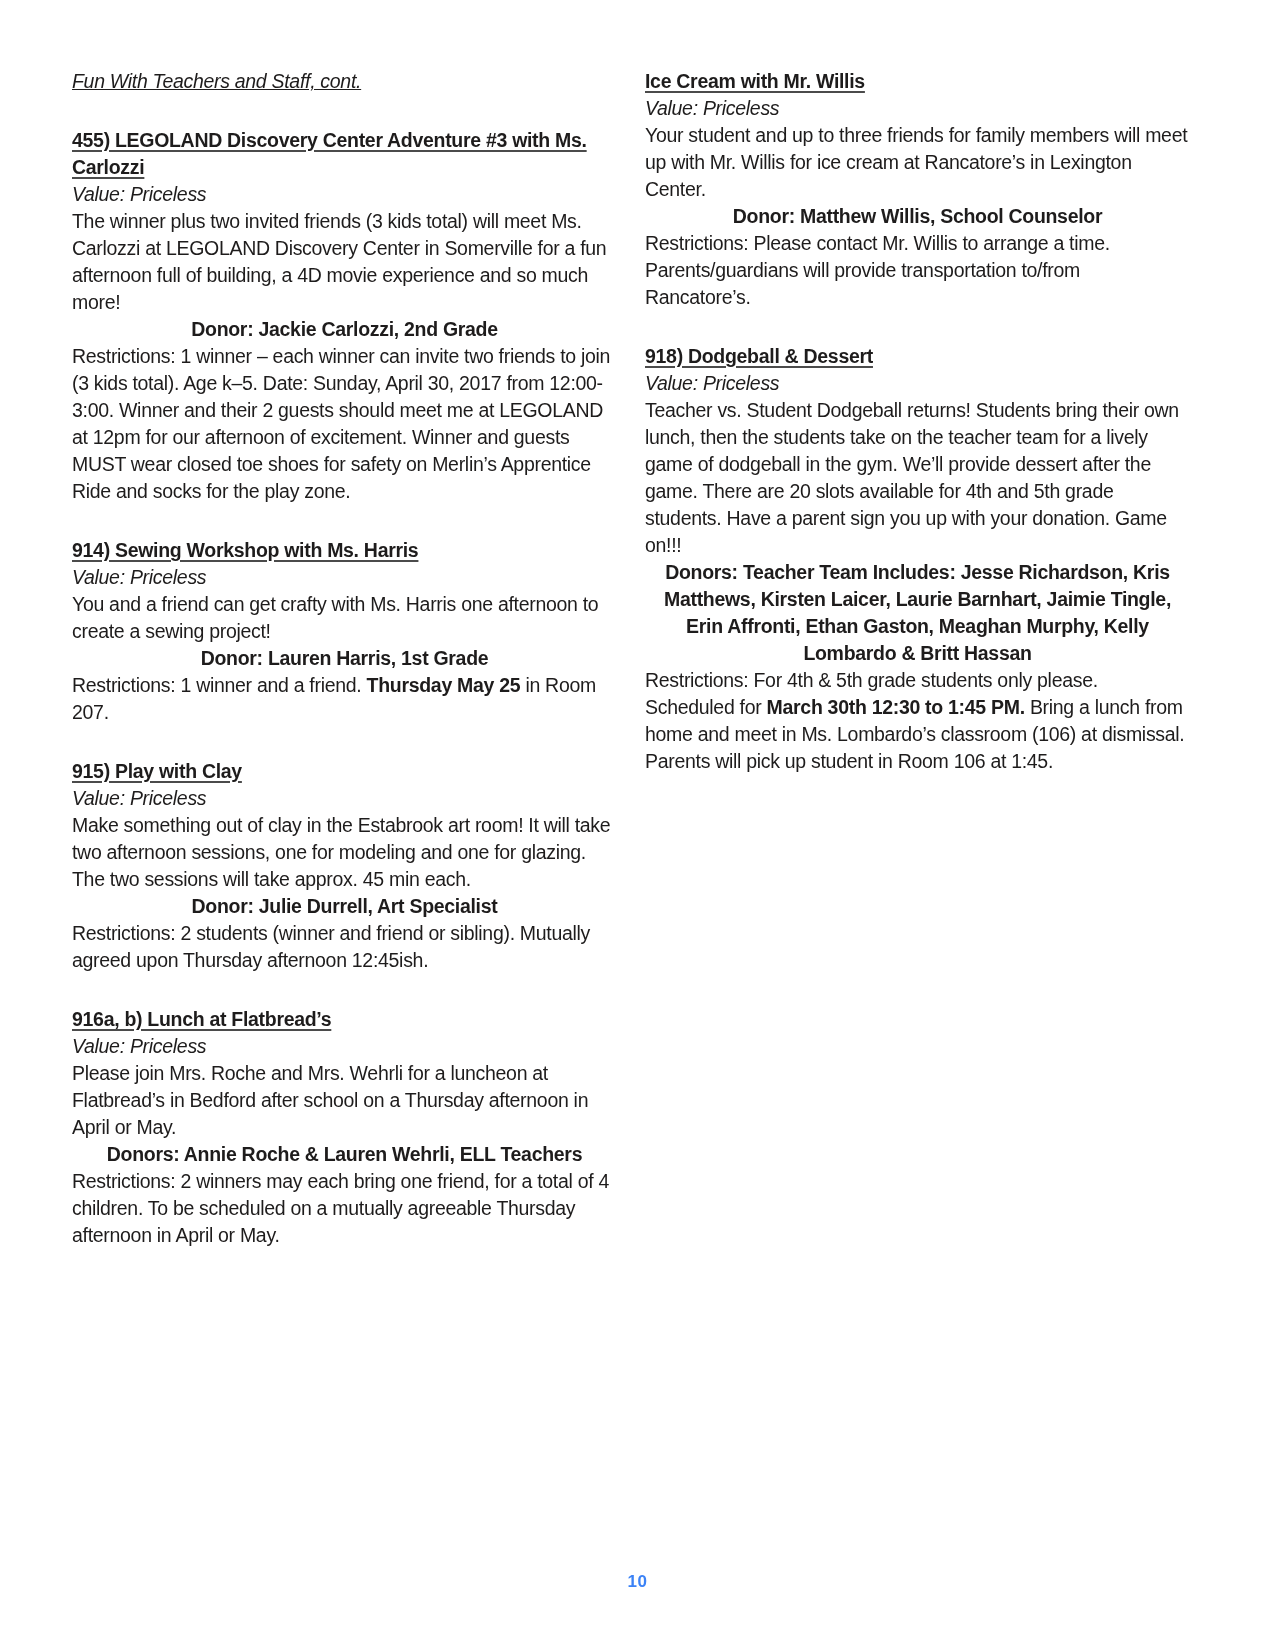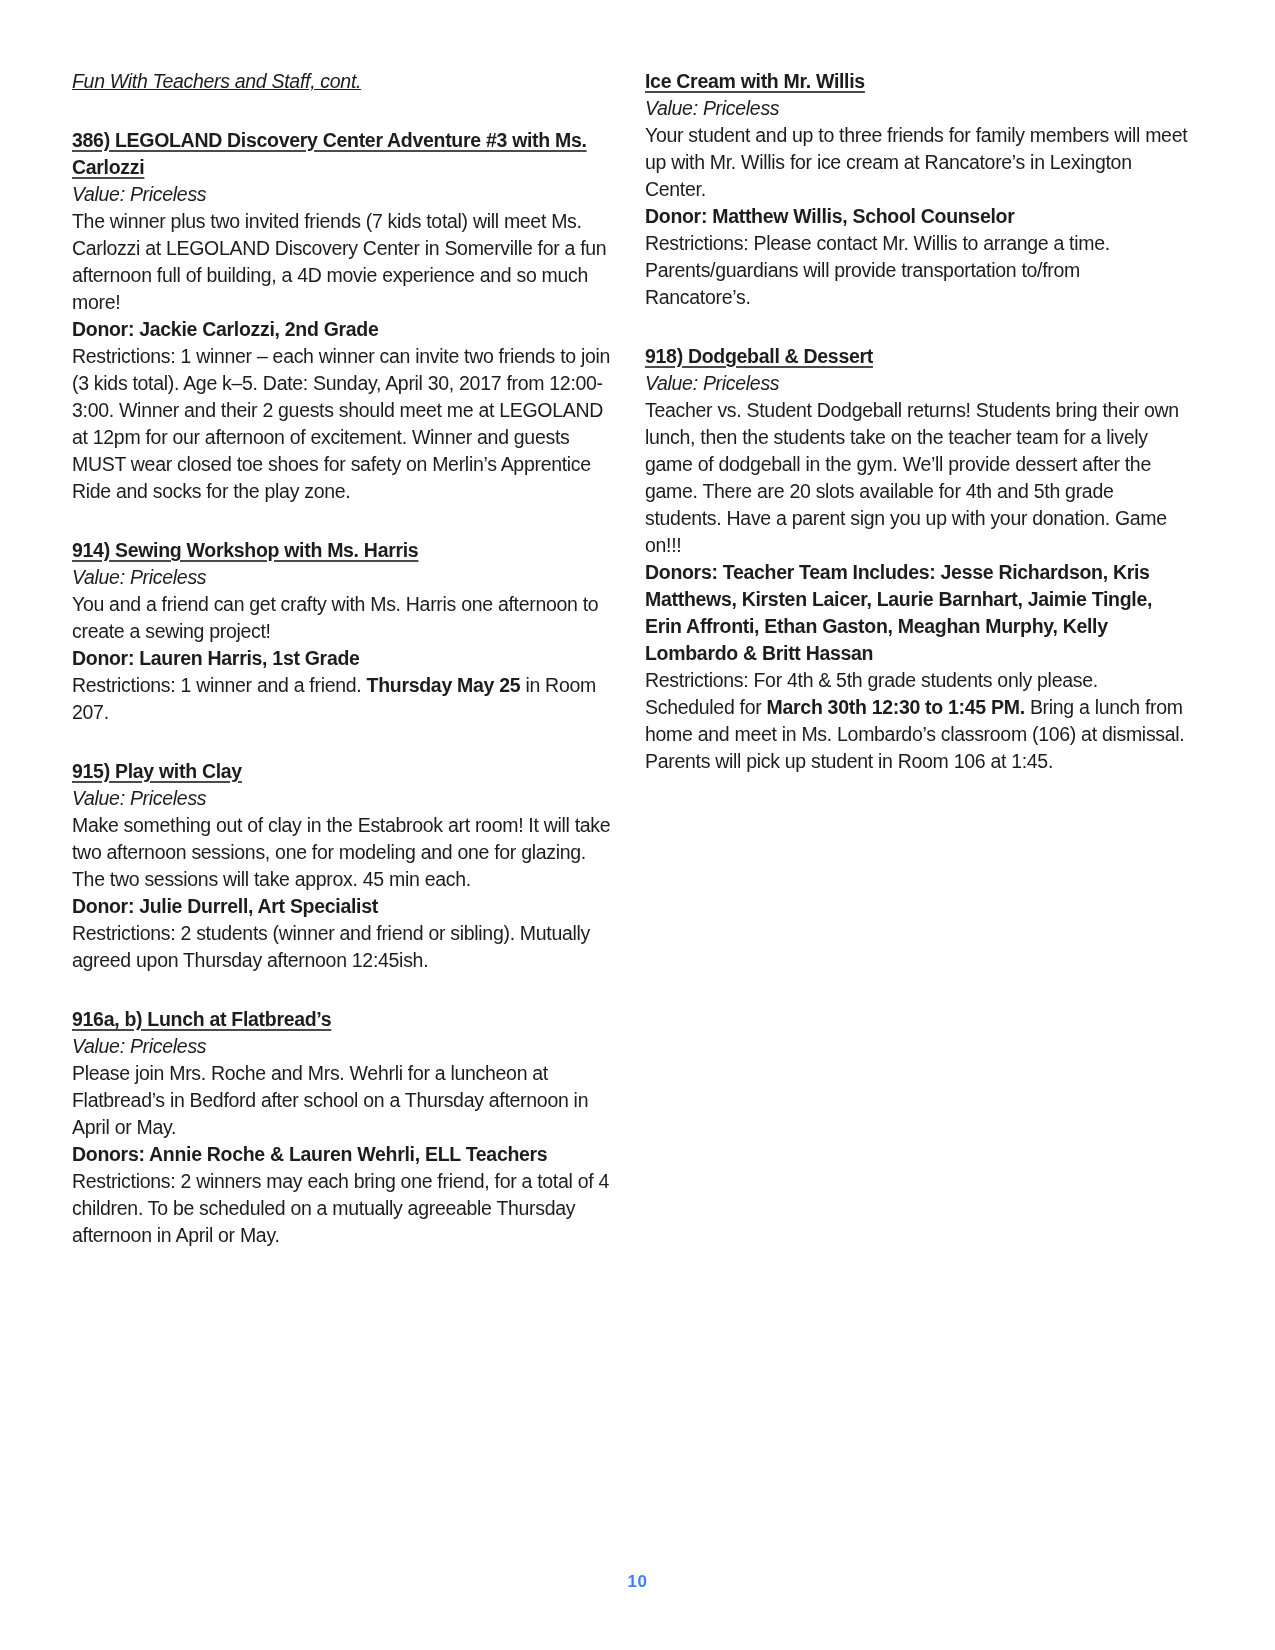--- a/index.html
+++ b/index.html
@@ -32,21 +32,21 @@
   .item h3, .item p { margin: 0; padding: 0; }
   .item-title {
     font-size: 19.5px;
     font-weight: bold;
     text-decoration: underline;
     text-decoration-thickness: 2px;
     text-underline-offset: 3px;
     text-decoration-color: #4b4b4b;
   }
   .item-value { font-style: italic; }
-  .item-donor { font-weight: bold; }
+  .item-donor { font-weight: bold; text-align: center; }
   .item-restrictions b { font-weight: bold; }
   .page-number {
     position: absolute;
     top: 1572px;
     left: 0;
     width: 100%;
     text-align: center;
     font-weight: bold;
     font-size: 17px;
     letter-spacing: 0.5px;
@@ -55,23 +55,23 @@
 </style>
 </head>
 <body>
 
 <div class="page">
 
   <div class="col col-left">
     <p class="cont-header">Fun With Teachers and Staff, cont.</p>
 
     <article class="item">
-      <h3 class="item-title">386) LEGOLAND Discovery Center Adventure #3 with Ms. Carlozzi</h3>
+      <h3 class="item-title">455) LEGOLAND Discovery Center Adventure #3 with Ms. Carlozzi</h3>
       <p class="item-value">Value: Priceless</p>
-      <p class="item-desc">The winner plus two invited friends (7 kids total) will meet Ms. Carlozzi at LEGOLAND Discovery Center in Somerville for a fun afternoon full of building, a 4D movie experience and so much more!</p>
+      <p class="item-desc">The winner plus two invited friends (3 kids total) will meet Ms. Carlozzi at LEGOLAND Discovery Center in Somerville for a fun afternoon full of building, a 4D movie experience and so much more!</p>
       <p class="item-donor">Donor: Jackie Carlozzi, 2nd Grade</p>
       <p class="item-restrictions"><span>Restrictions: 1 winner – each winner can invite two friends to join (3 kids total). Age k–5. Date: Sunday, April 30, 2017 from 12:00-3:00. Winner and their 2 guests should meet me at LEGOLAND at 12pm for our after­noon of excitement. Winner and guests MUST wear closed toe shoes for safety on Merlin’s Apprentice Ride and socks for the play zone.</span><b></b><span></span></p>
     </article>
 
     <article class="item">
       <h3 class="item-title">914) Sewing Workshop with Ms. Harris</h3>
       <p class="item-value">Value: Priceless</p>
       <p class="item-desc">You and a friend can get crafty with Ms. Harris one afternoon to create a sewing project!</p>
       <p class="item-donor">Donor: Lauren Harris, 1st Grade</p>
       <p class="item-restrictions"><span>Restrictions: 1 winner and a friend. </span><b>Thursday May 25</b><span> in Room 207.</span></p>

